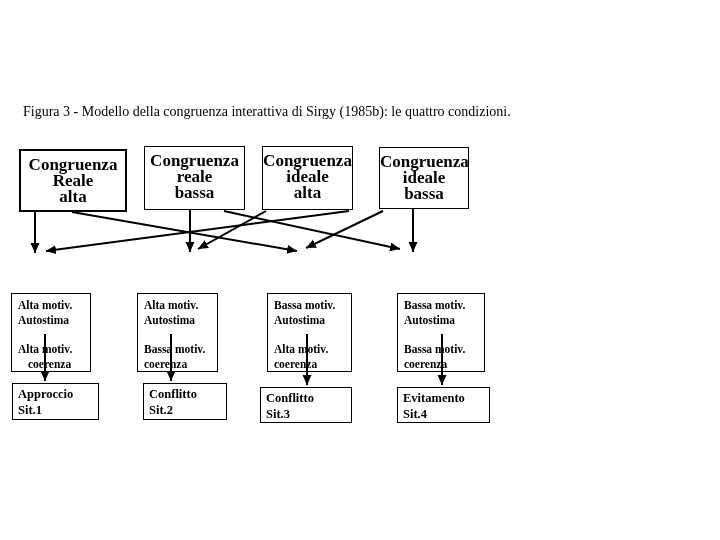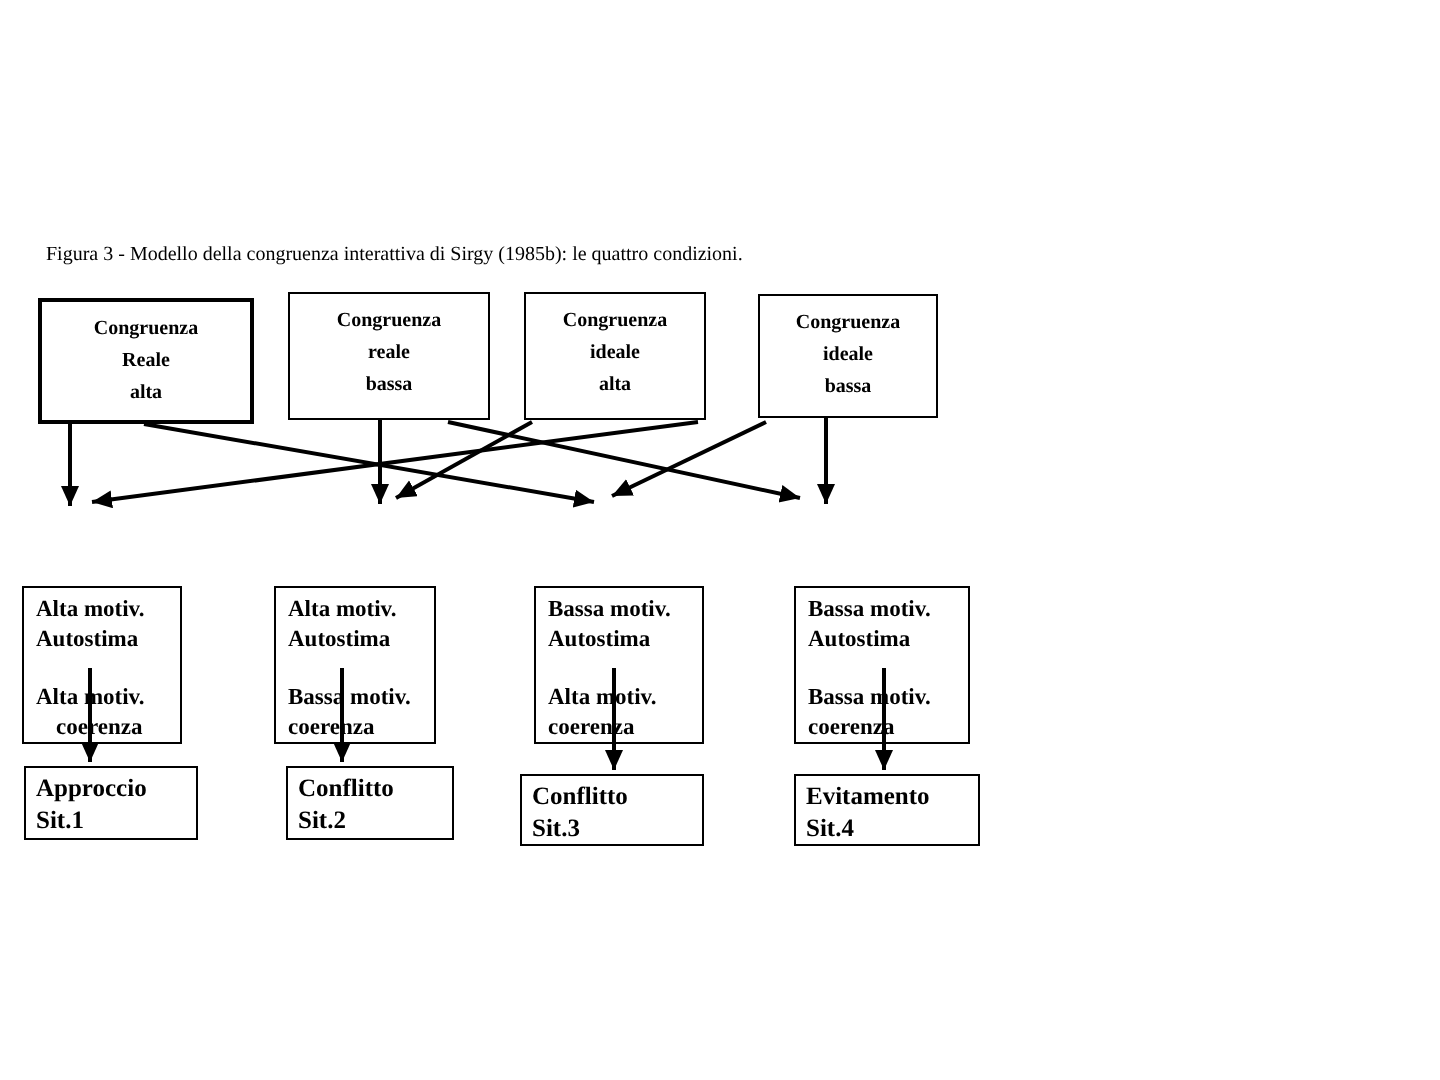--- a/index.html
+++ b/index.html
@@ -8,35 +8,35 @@
     width: 720px;
     height: 540px;
     background: #ffffff;
     color: #000000;
     font-family: "Liberation Serif", serif;
     overflow: hidden;
   }
   .caption {
     position: absolute;
     left: 23px;
-    top: 122px;
-    font-size: 10px;
+    top: 104px;
+    font-size: 14px;
     white-space: nowrap;
   }
   .box {
     position: absolute;
     border: 1px solid #000000;
     background: #ffffff;
     box-sizing: border-box;
   }
   .border2 { border-width: 2px; }
   .top-box {
     text-align: center;
     font-weight: bold;
-    font-size: 10px;
+    font-size: 17px;
     line-height: 16px;
     padding-top: 6px;
   }
   .mid-box {
     font-weight: bold;
     font-size: 11.5px;
     line-height: 15px;
     padding: 4px 2px 0 6px;
     margin-top: 38px;
   }

